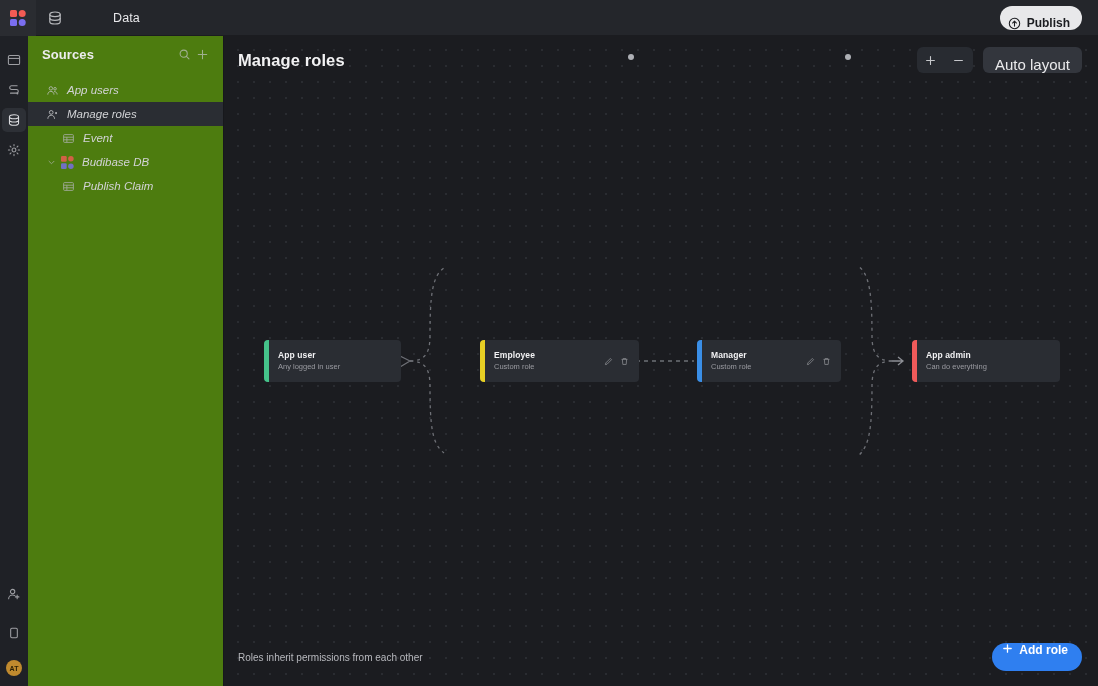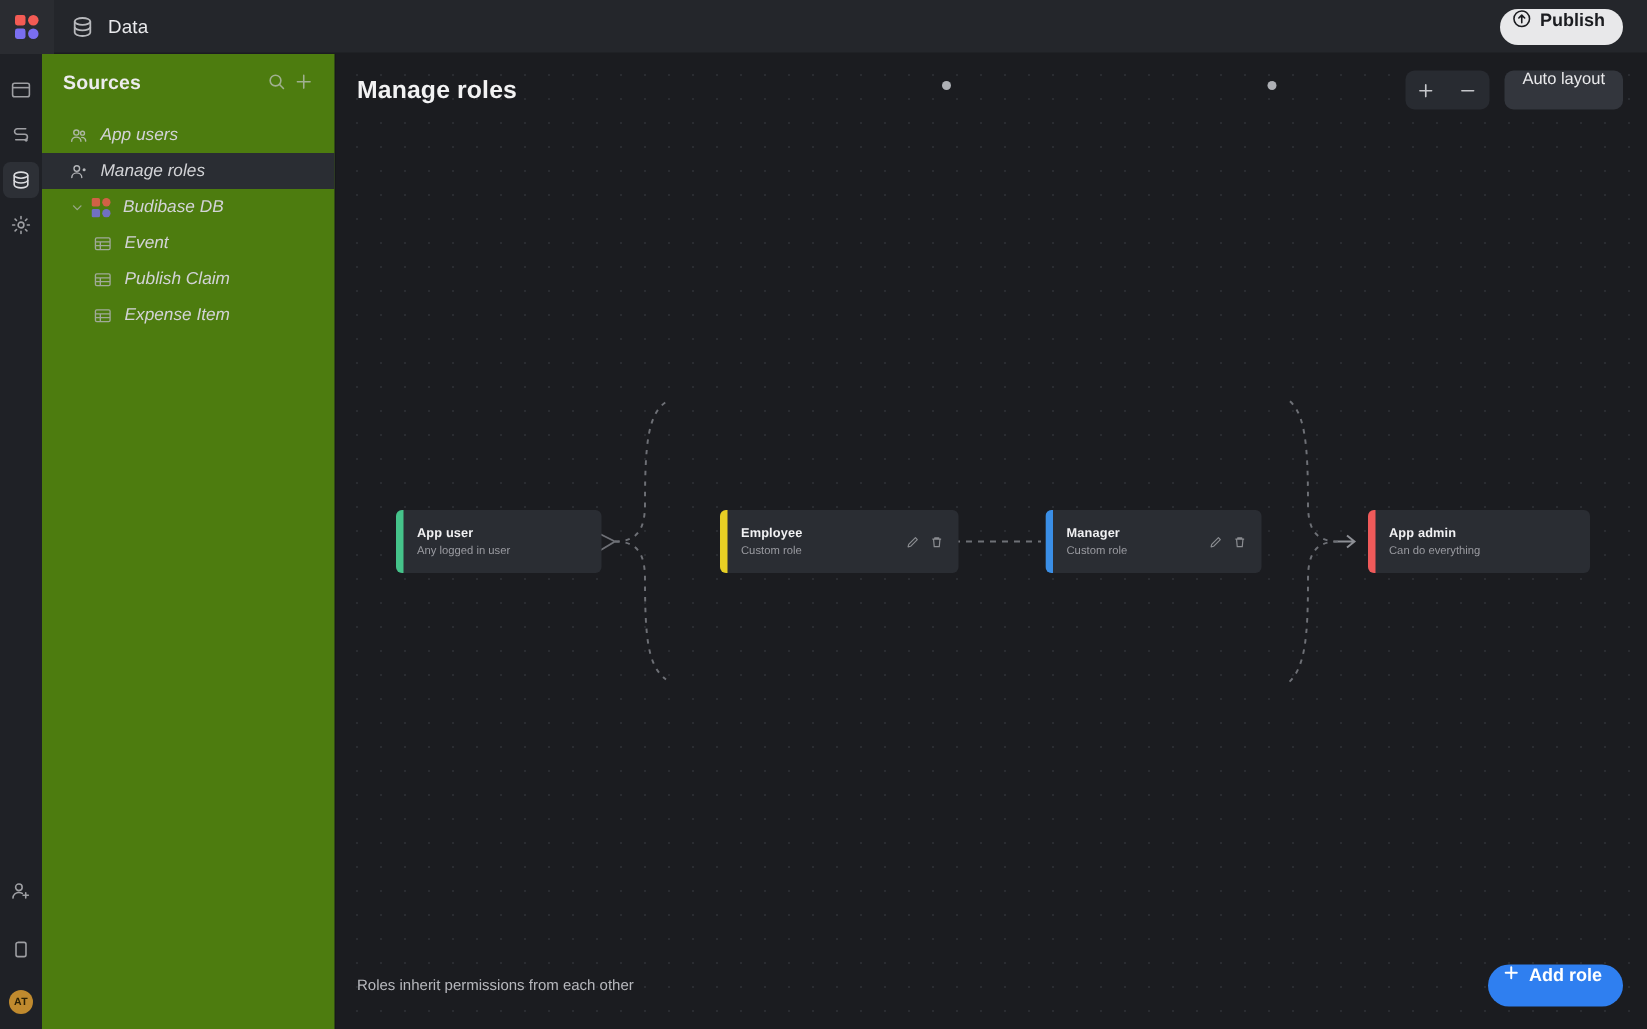--- a/index.html
+++ b/index.html
@@ -24,27 +24,27 @@
     width: 36px; height: 36px;
     display: flex; align-items: center; justify-content: center;
     background: #2a2c31;
   }
   .bb-logo { width: 16px; height: 16px; display: block; }
   .topbar-section {
     display: flex; align-items: center; gap: 9px;
     margin-left: 11px;
   }
   .topbar-icon { width: 16px; height: 16px; opacity: .82; display:block; }
-  .topbar-label { font-size: 12.5px; color: #e9e9ec; letter-spacing: .1px; }
+  .topbar-label { font-size: 12.5px; color: #e9e9ec; letter-spacing: .1px; margin-left: 41px; }
   .publish-btn {
     position: absolute; right: 16px; top: 6px;
     height: 24px; padding: 0 12px 0 8px;
     background: #e8e8ea; color: #1b1c20;
     border-radius: 12px;
-    display: flex; align-items: flex-start; gap: 6px;
+    display: flex; align-items: flex-end; gap: 6px;
     font-size: 12px; font-weight: 600;
     cursor: pointer; border: none;
   }
   .publish-btn svg { width: 13px; height: 13px; display:block; }
 
   
   .rail {
     position: absolute; left: 0; top: 36px; width: 28px; height: 650px;
     background: #1f2126;
     display: flex; flex-direction: column; align-items: center;
@@ -126,22 +126,22 @@
   }
   .zoom-btn {
     width: 28px; height: 26px; display:flex; align-items:center; justify-content:center;
     cursor: pointer;
   }
   .zoom-btn svg { width: 13px; height: 13px; opacity: .85; display:block; }
   .auto-layout {
     height: 26px; padding: 0 12px;
     background: #33363d; color: #eaeaec;
     border-radius: 6px; border: none;
-    font-size: 11px; cursor: pointer;
-    display: flex; align-items: flex-start;
+    font-size: 15px; cursor: pointer;
+    display: flex; align-items: flex-end;
     font-family: inherit;
   }
 
   
   .graph { position: absolute; left: 0; top: 0; width: 874px; height: 650px; }
   .edges { position: absolute; left: 0; top: 0; width: 874px; height: 650px; pointer-events: none; }
 
   .node {
     position: absolute; height: 42px;
     background: #2a2d33;
@@ -287,20 +287,30 @@
         <span class="ico">
           <svg viewBox="0 0 16 16" fill="none" stroke="#d6d7da" stroke-width="1.15">
             <circle cx="6.4" cy="5.4" r="2.3"></circle>
             <path d="M2.3 12.8c0-2.3 1.9-3.9 4.1-3.9s4.1 1.6 4.1 3.9" stroke-linecap="round"></path>
             <circle cx="12.4" cy="6.3" r="1.25" fill="#d6d7da" stroke="none"></circle>
           </svg>
         </span>
         <span>Manage roles</span>
       </div>
 
+      <div class="tree-row level2">
+        <span class="ico">
+          <svg viewBox="0 0 16 16" fill="none" stroke="#b5b6bb" stroke-width="1.1">
+            <rect x="2" y="3.2" width="12" height="9.6" rx="1.1"></rect>
+            <path d="M2 6.4h12M2 9.6h12M6 6.4v6.4"></path>
+          </svg>
+        </span>
+        <span>Event</span>
+      </div>
+
       <div class="tree-row db-row">
         <span class="caret">
           <svg viewBox="0 0 16 16" fill="none" stroke="#b9babe" stroke-width="1.6">
             <path d="M3.6 5.8L8 10.2l4.4-4.4" stroke-linecap="round" stroke-linejoin="round"></path>
           </svg>
         </span>
         <span class="ico">
           <svg class="bb-mini" viewBox="0 0 16 16">
             <rect x="0" y="0" width="7" height="7" rx="1.5" fill="#f35b54"></rect>
             <circle cx="12.2" cy="3.5" r="3.4" fill="#f35b54"></circle>
@@ -311,42 +321,23 @@
         <span>Budibase DB</span>
       </div>
 
       <div class="tree-row level2">
         <span class="ico">
           <svg viewBox="0 0 16 16" fill="none" stroke="#b5b6bb" stroke-width="1.1">
             <rect x="2" y="3.2" width="12" height="9.6" rx="1.1"></rect>
             <path d="M2 6.4h12M2 9.6h12M6 6.4v6.4"></path>
           </svg>
         </span>
-        <span>Event</span>
-      </div>
-
-      <div class="tree-row level2">
-        <span class="ico">
-          <svg viewBox="0 0 16 16" fill="none" stroke="#b5b6bb" stroke-width="1.1">
-            <rect x="2" y="3.2" width="12" height="9.6" rx="1.1"></rect>
-            <path d="M2 6.4h12M2 9.6h12M6 6.4v6.4"></path>
-          </svg>
-        </span>
         <span>Publish Claim</span>
       </div>
 
-      <div class="tree-row level2">
-        <span class="ico">
-          <svg viewBox="0 0 16 16" fill="none" stroke="#b5b6bb" stroke-width="1.1">
-            <rect x="2" y="3.2" width="12" height="9.6" rx="1.1"></rect>
-            <path d="M2 6.4h12M2 9.6h12M6 6.4v6.4"></path>
-          </svg>
-        </span>
-        <span>Expense Item</span>
-      </div>
     </div>
   </div>
 
   <div class="main">
 
     <div class="main-head">
       <span class="page-title">Manage roles</span>
       <div class="zoom-group">
         <span class="zoom-btn">
           <svg viewBox="0 0 16 16" fill="none" stroke="#e2e3e6" stroke-width="1.35">

